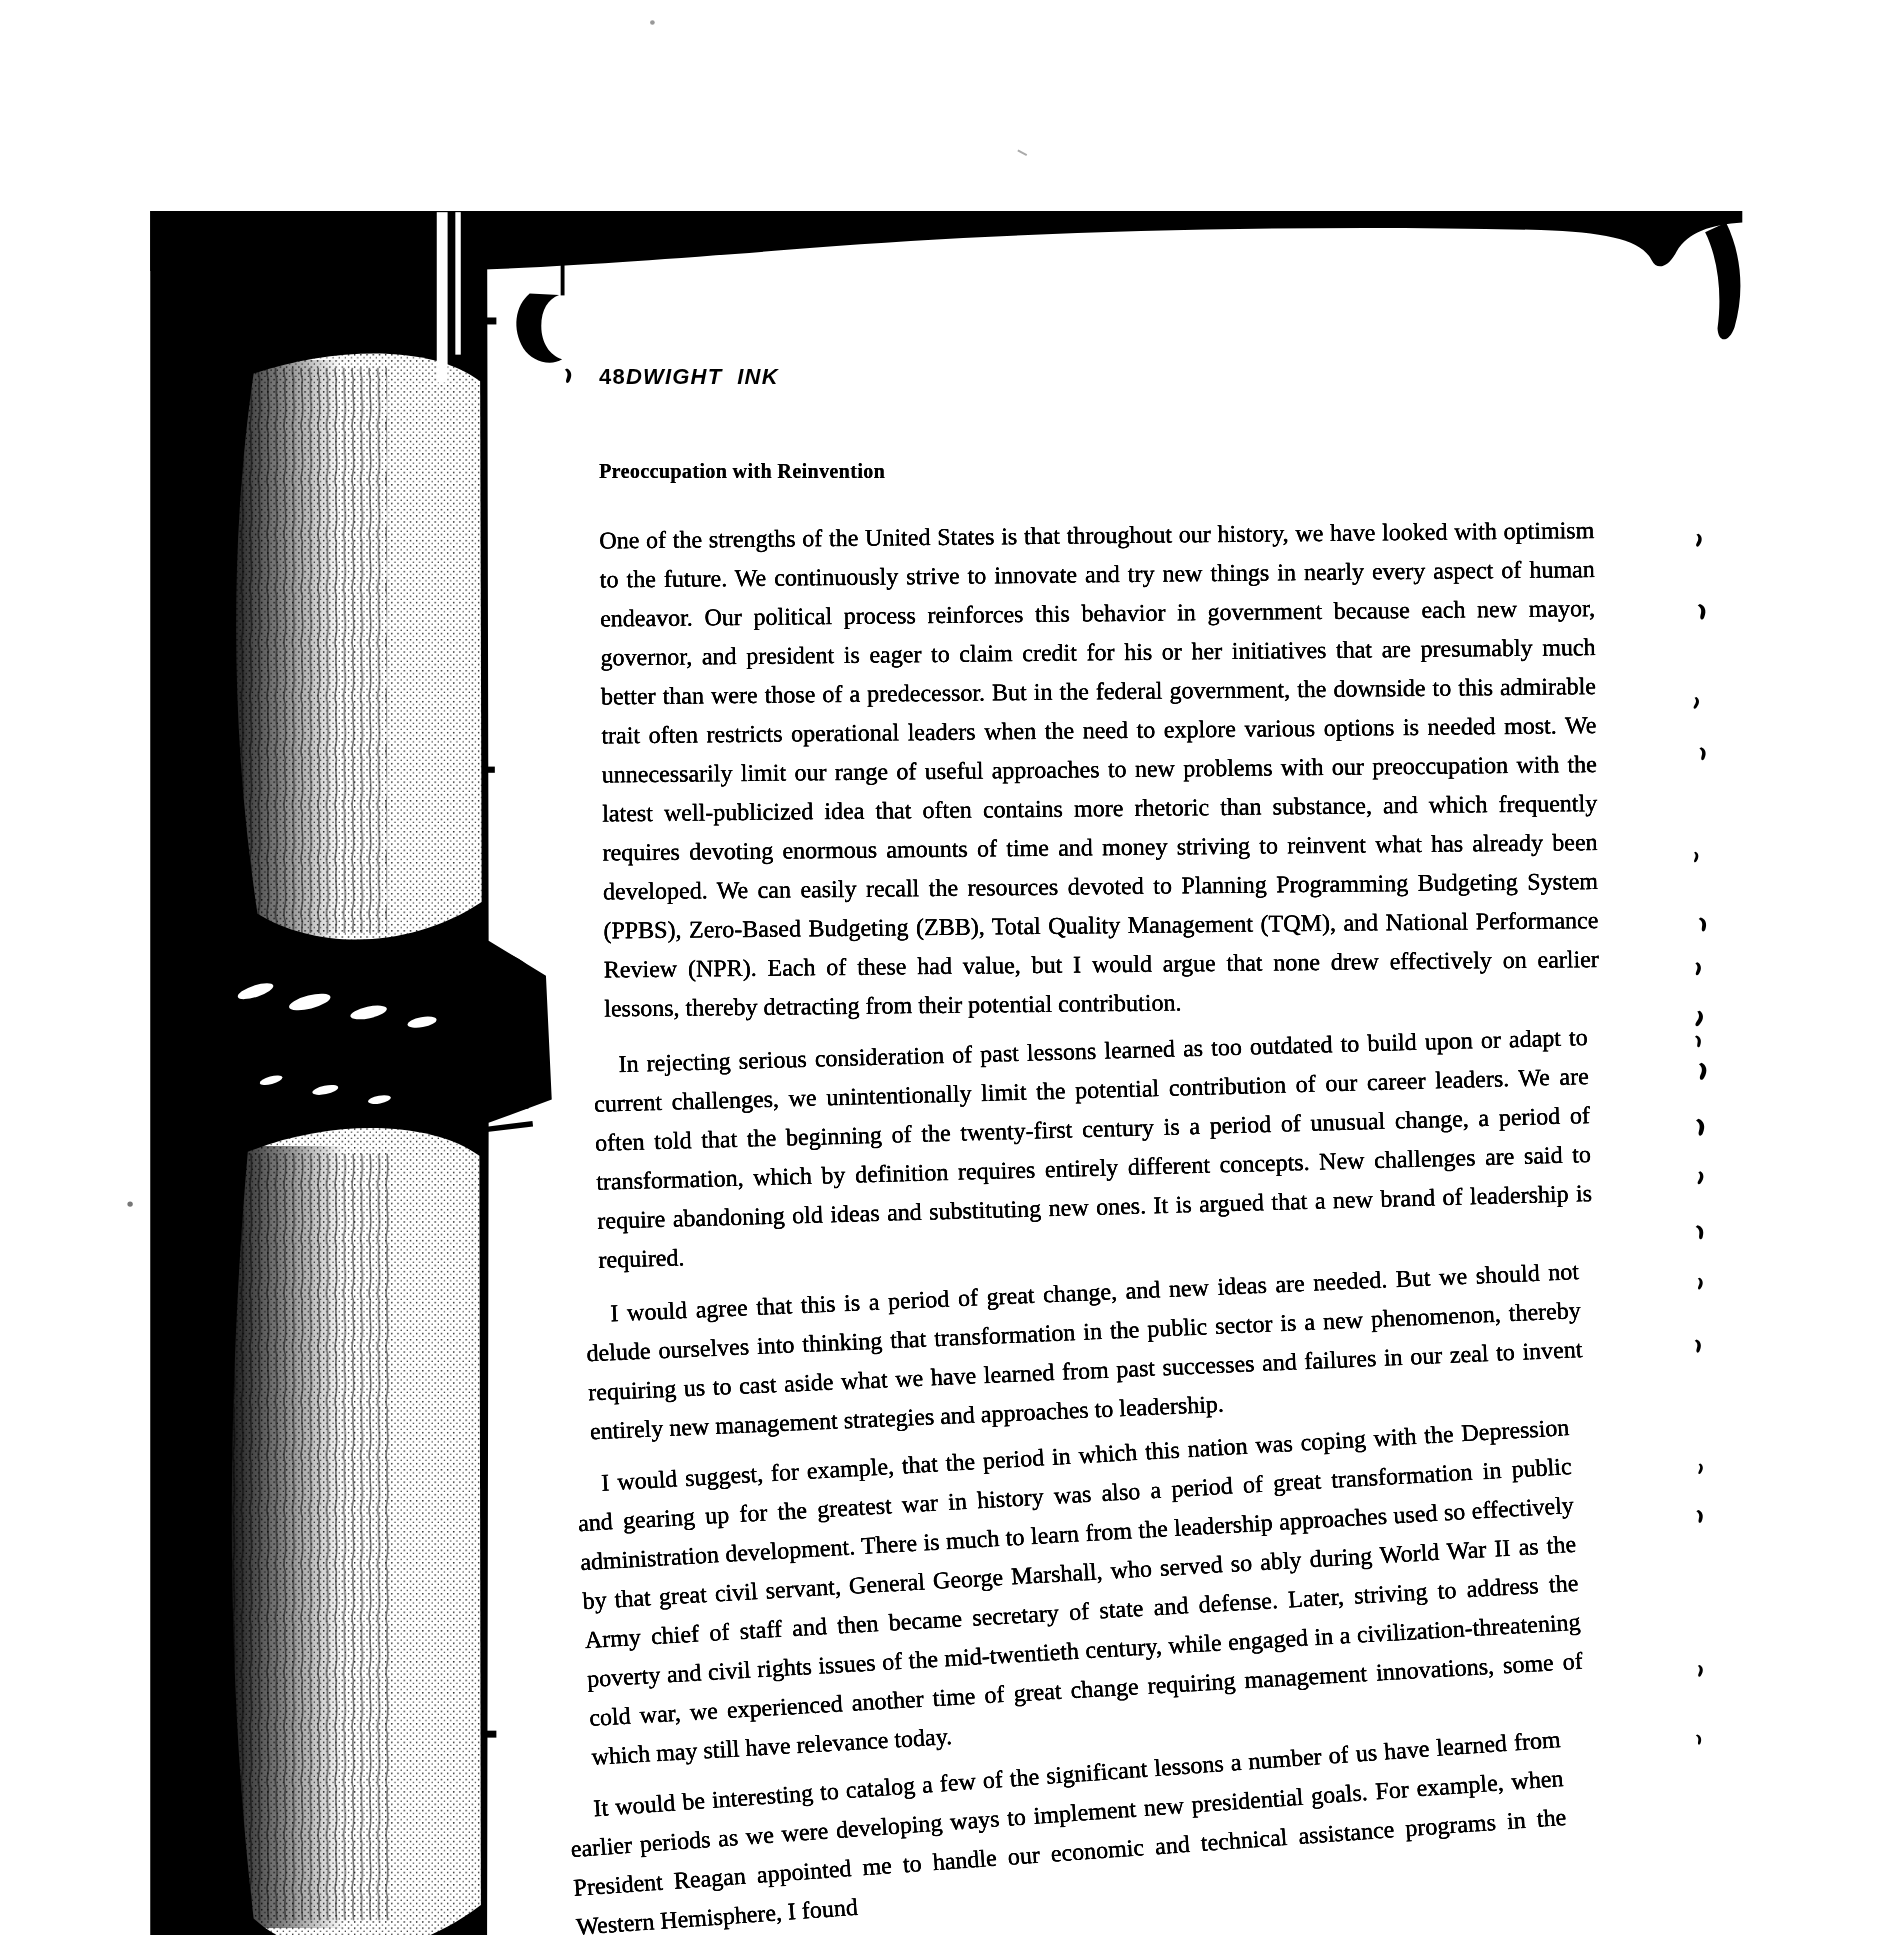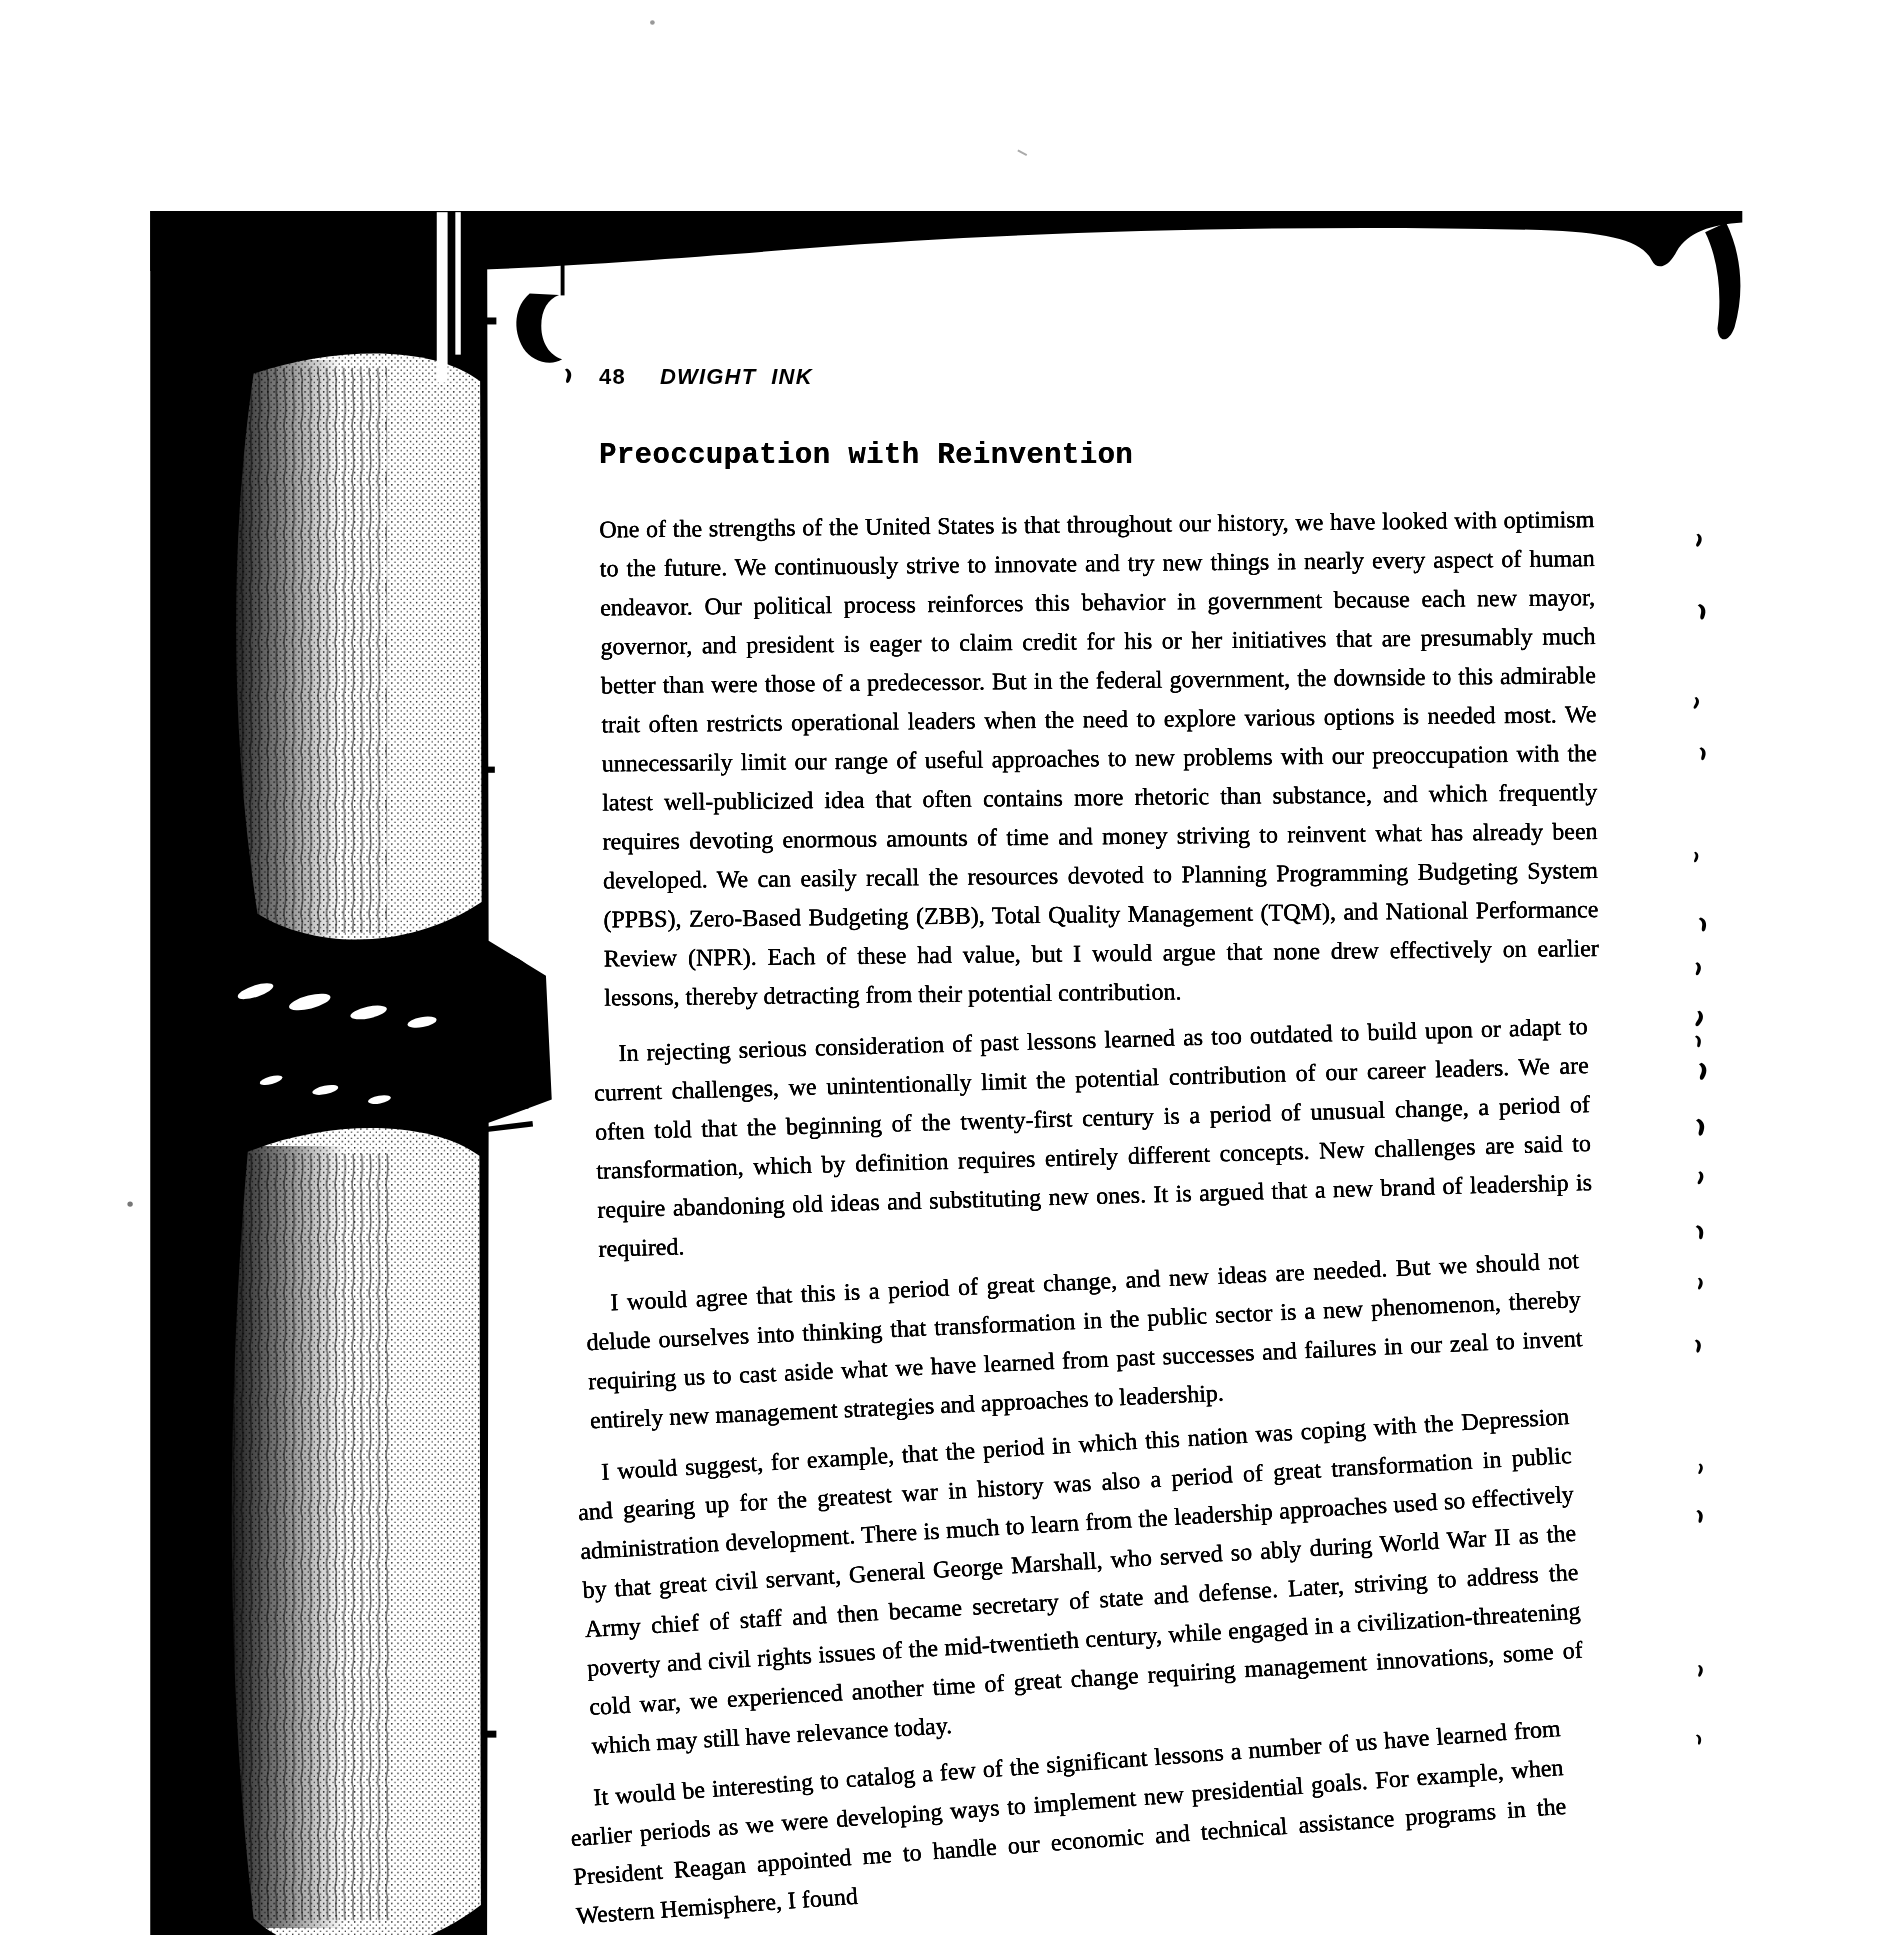--- a/index.html
+++ b/index.html
@@ -9,29 +9,28 @@
     background:#ffffff;
     overflow:hidden;
     font-family:"Liberation Serif","DejaVu Serif",serif;
     color:#000;
   }
   .artifacts{position:absolute;left:0;top:0;width:1903px;height:2517px;}
   .content{position:absolute;left:599px;top:364px;width:995px;}
   .running-head{
     font-family:"Liberation Sans","DejaVu Sans",sans-serif;
     font-weight:700;
-    display:flex;align-items:baseline;gap:34px;
+    display:flex;align-items:baseline;
     font-size:22px;letter-spacing:1.2px;
   }
   .running-head .rh-title{word-spacing:7.7px;font-style:italic;}
   .section-title{
-    font-size:29px;font-weight:700;letter-spacing:0.4px;
-    margin:49px 0 0 0;
+    font-size:20px;font-weight:700;letter-spacing:0.4px;
+    margin:70px 0 0 0;
     text-shadow:0.2px 0 0 #000;
-    font-family:Liberation Mono, monospace;
   }
   .body-text{margin-top:28px;}
   .body-text p{
     margin:0;
     font-size:24px;
     line-height:39px;
     text-align:justify;
     text-shadow:0.3px 0 0 #000, 0 0.2px 0 #000;
   }
   .body-text p.indent{text-indent:25.6px;}

